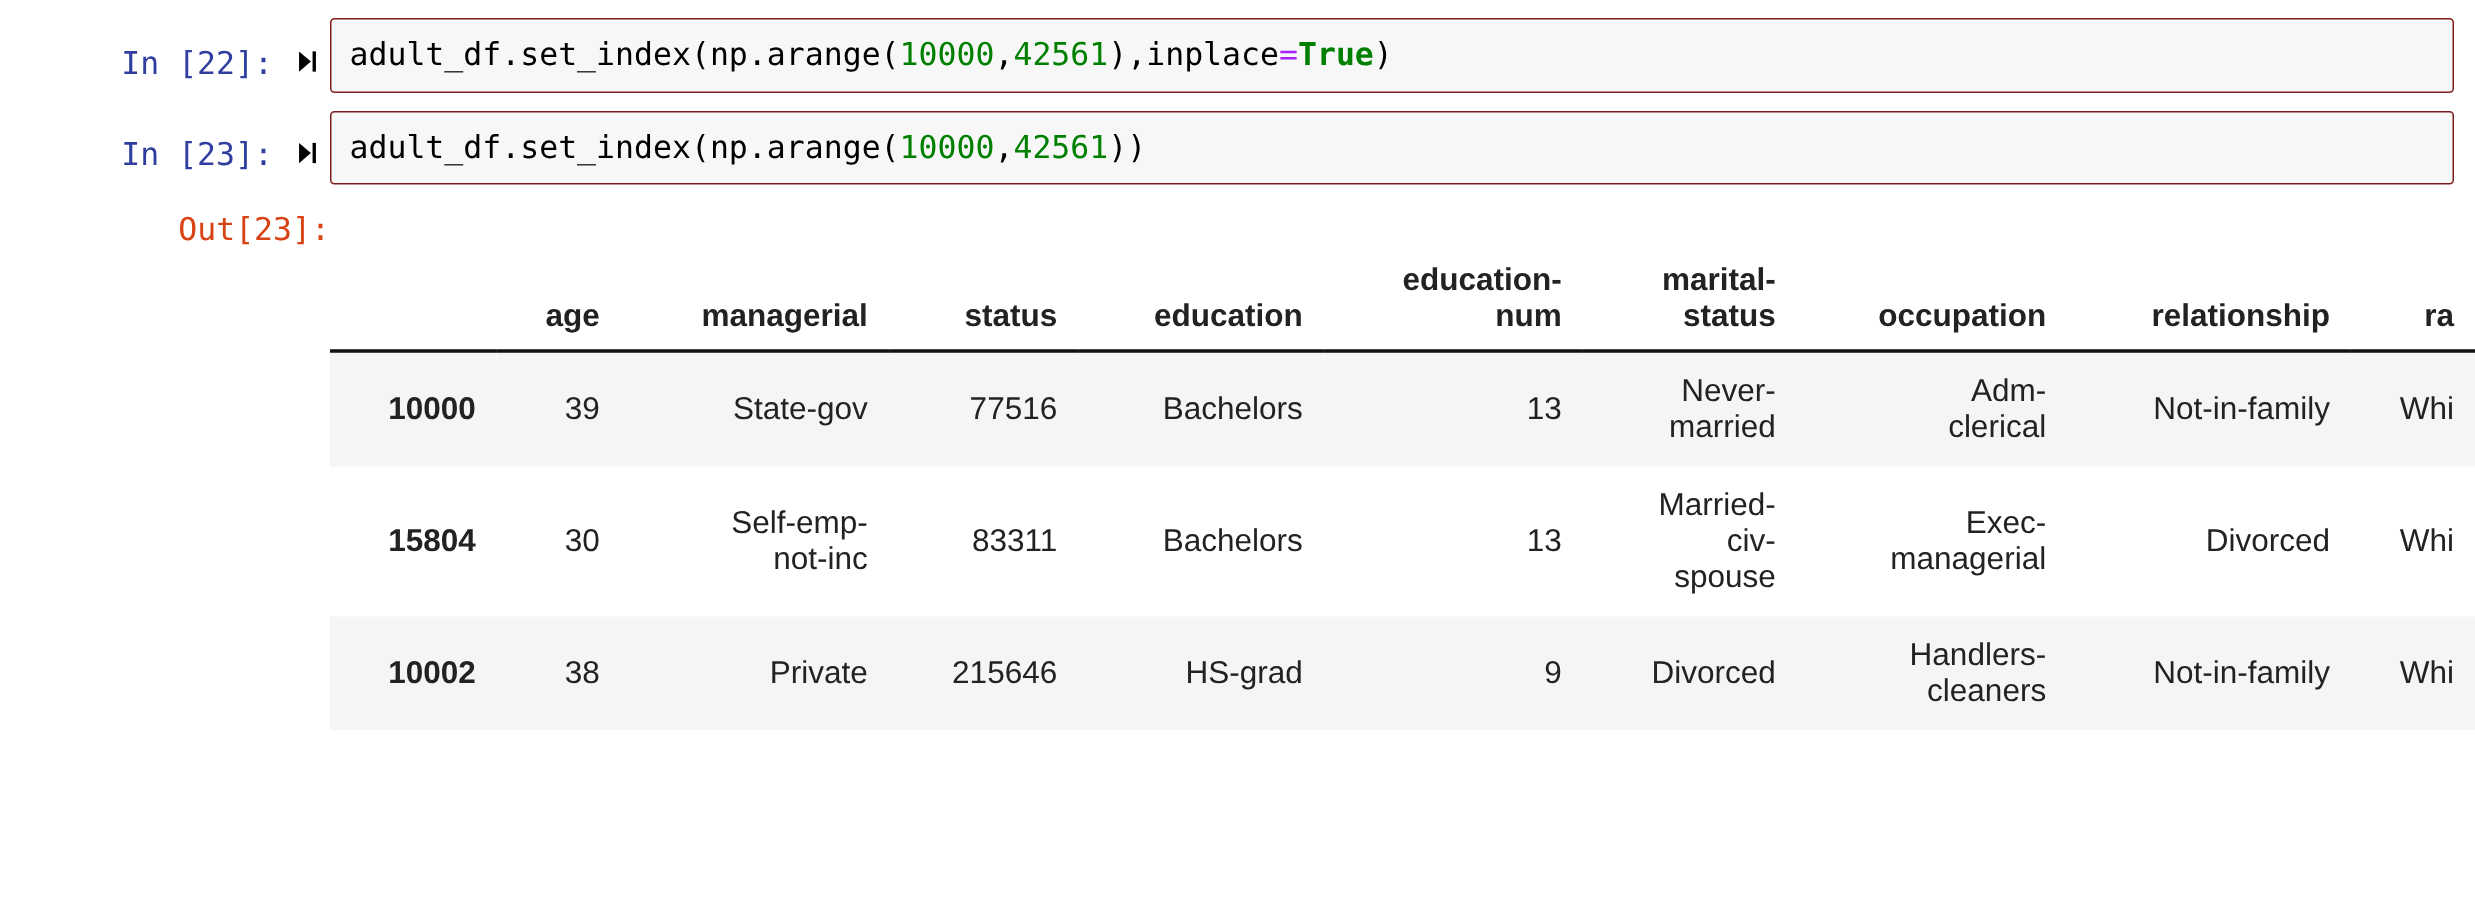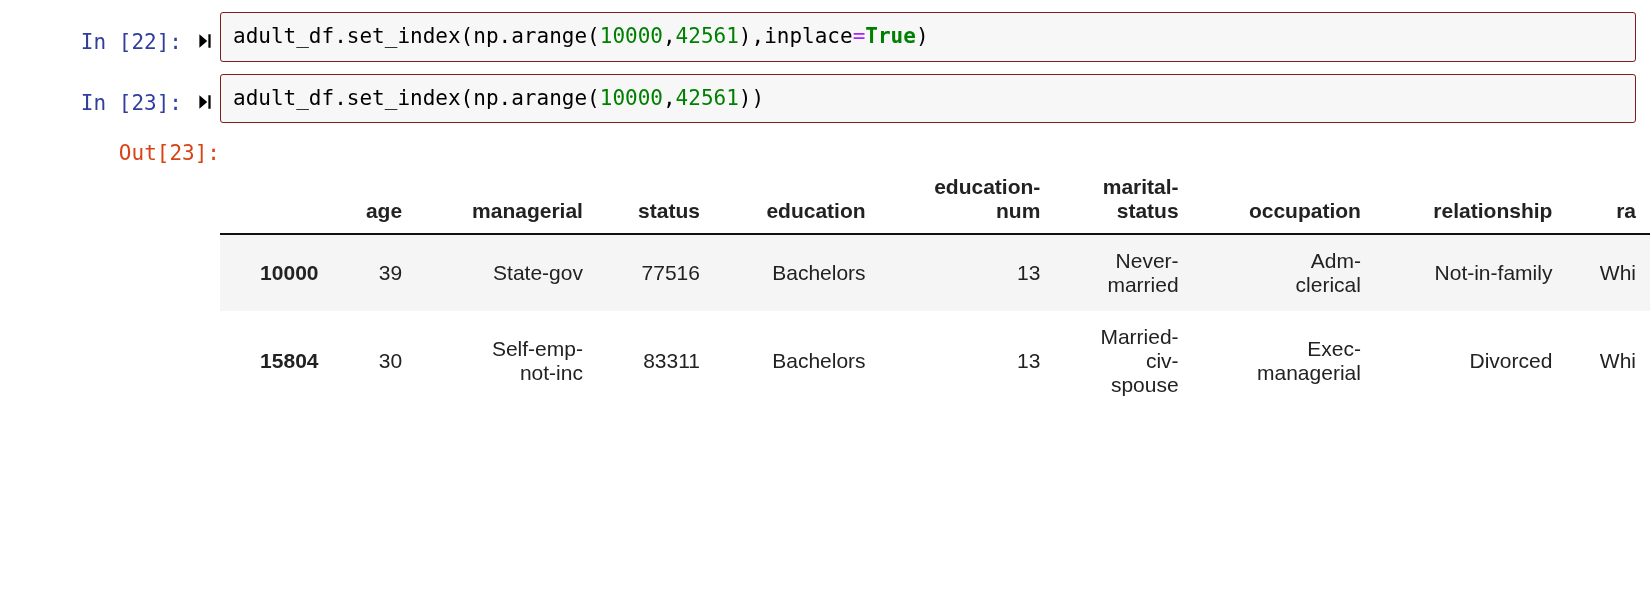--- a/index.html
+++ b/index.html
@@ -198,16 +198,28 @@
             <td>30</td>
             <td>Self-emp-<br>not-inc</td>
             <td>83311</td>
             <td>Bachelors</td>
             <td>13</td>
             <td>Married-<br>civ-<br>spouse</td>
             <td>Exec-<br>managerial</td>
             <td>Divorced</td>
             <td>Whi</td>
           </tr>
+          <tr>
+            <th>10002</th>
+            <td>38</td>
+            <td>Private</td>
+            <td>215646</td>
+            <td>HS-grad</td>
+            <td>9</td>
+            <td>Divorced</td>
+            <td>Handlers-<br>cleaners</td>
+            <td>Not-in-family</td>
+            <td>Whi</td>
+          </tr>
         </tbody>
     </table>
   </div>
 </div>
 
 </body></html>

